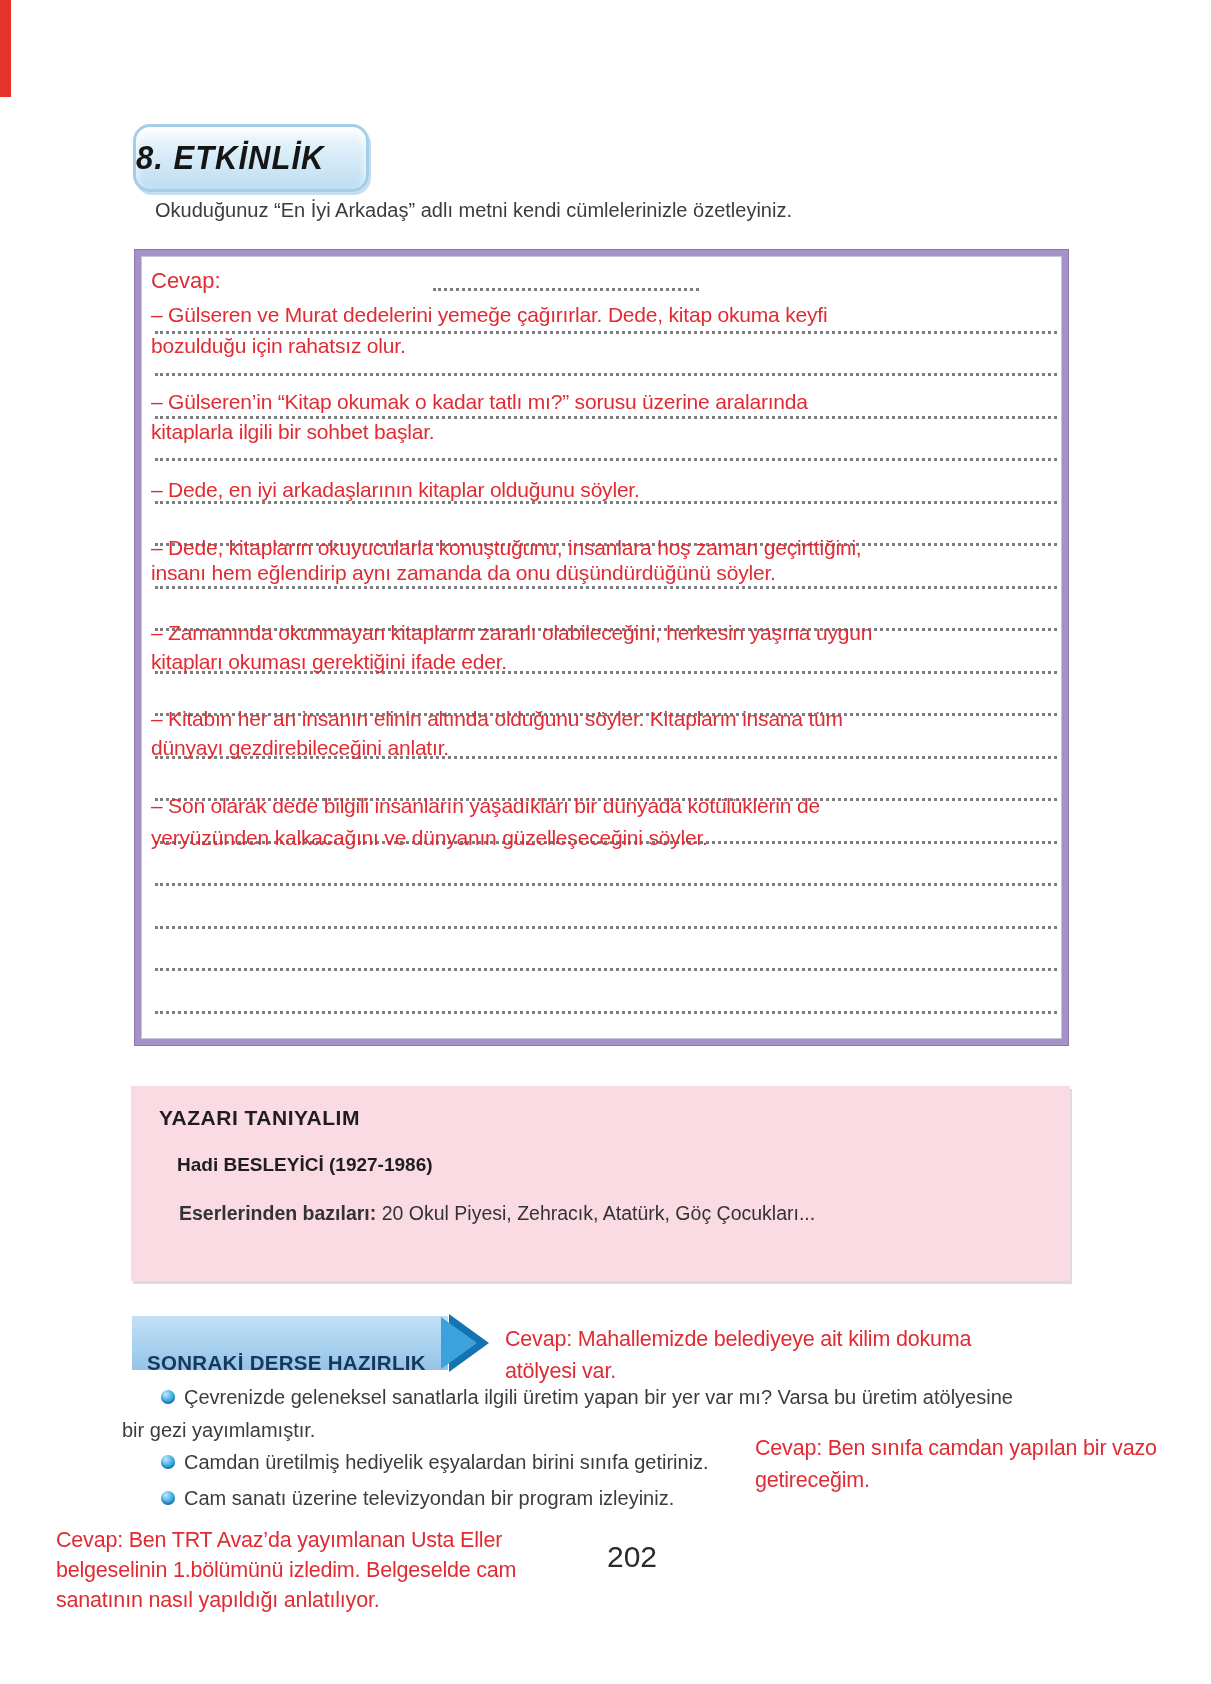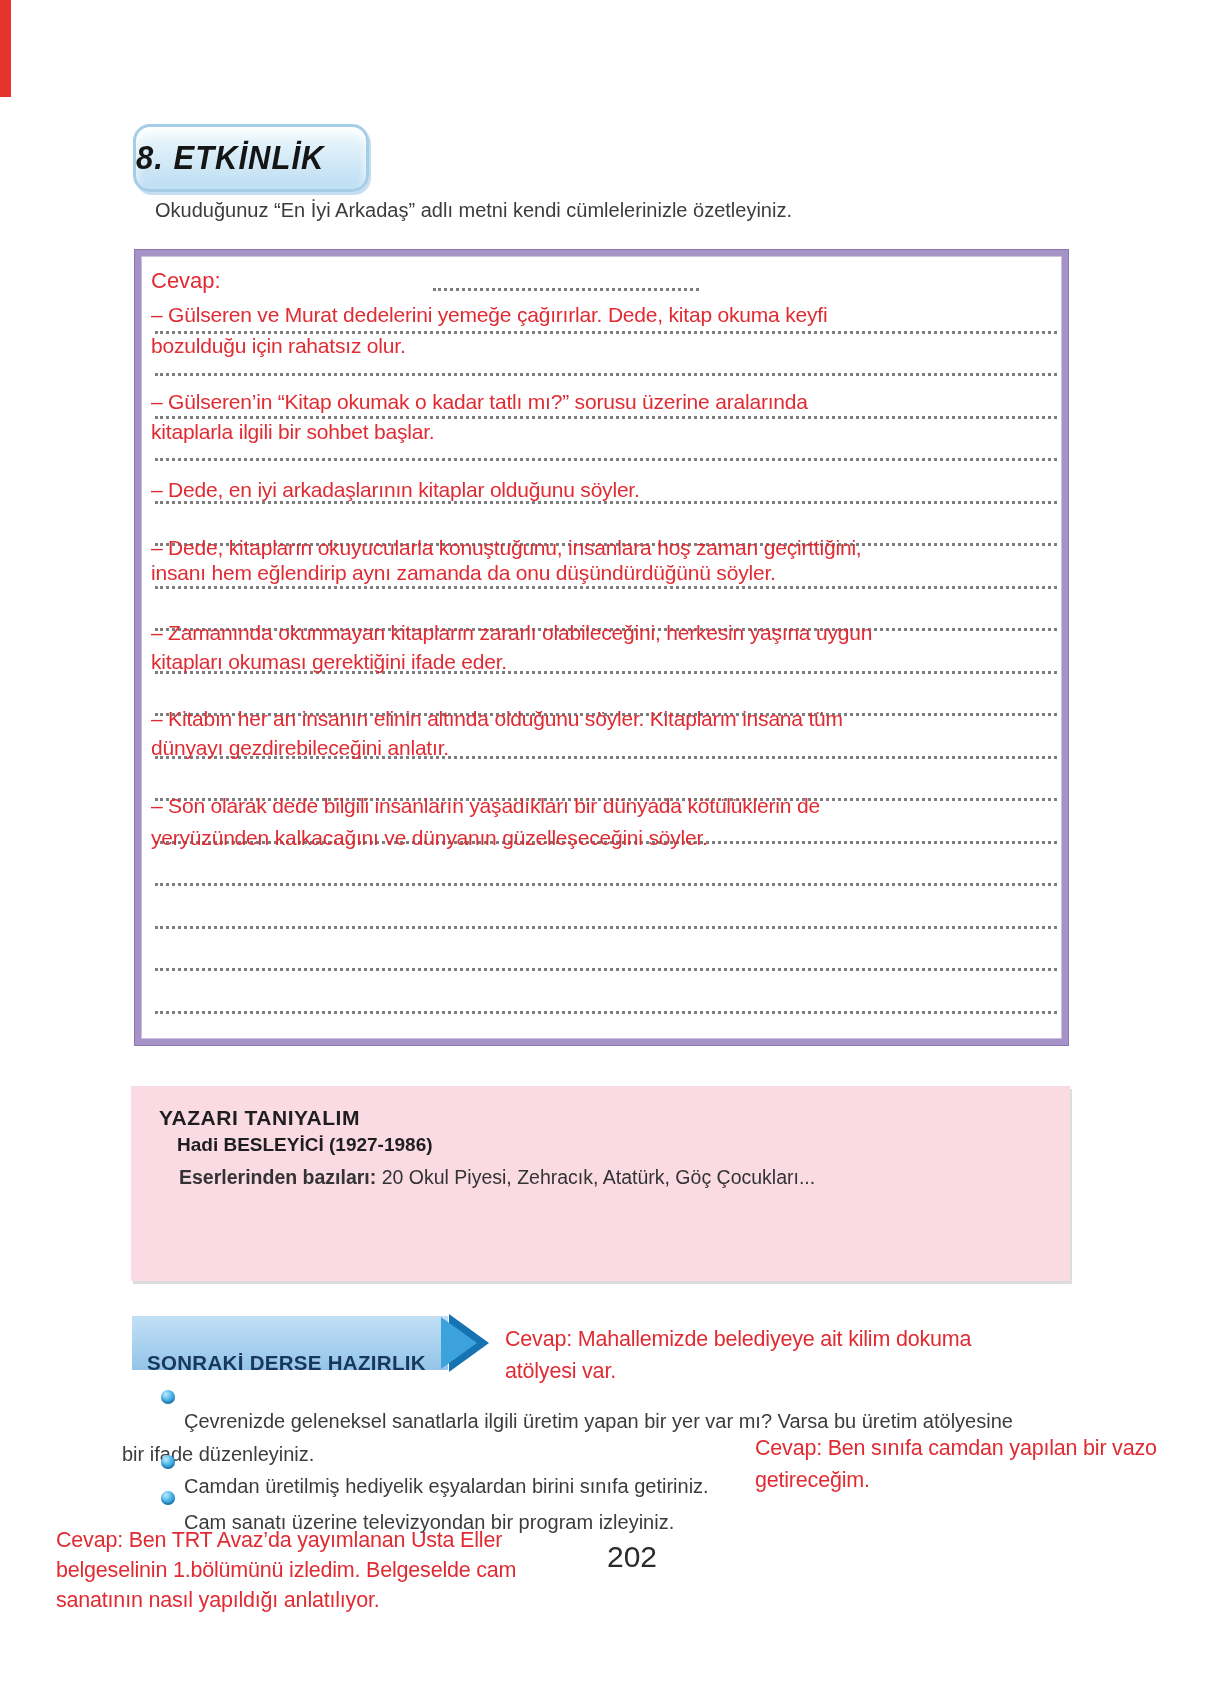--- a/index.html
+++ b/index.html
@@ -26,37 +26,37 @@
               box-sizing:border-box;}
   .cevap-label{left:10px;top:12px;font-size:22px;color:#e02b33;z-index:3;}
   .rule{position:absolute;height:0;border-bottom:3px dotted #7e7e7e;z-index:1;}
   .ans-line{position:absolute;left:10px;font-size:21px;letter-spacing:-0.2px;color:#e02b33;
             white-space:nowrap;z-index:2;}
 
   
   .author-box{left:131px;top:1086px;width:939px;height:195px;background:#fadbe3;
               box-shadow:2px 3px 0 #dcdcdc;box-sizing:border-box;padding:20px 26px 0 28px;}
   .ab-title{font-weight:bold;font-size:21px;color:#1e1e1e;letter-spacing:.5px;}
-  .ab-author{font-weight:bold;font-size:19px;color:#1e1e1e;margin:4px 0 0 18px;}
+  .ab-author{font-weight:bold;font-size:19px;color:#1e1e1e;margin:24px 0 0 18px;}
   .ab-bio{font-size:19.5px;color:#333;margin-top:13px;line-height:30px;text-indent:20px;}
-  .ab-works{font-size:19.5px;color:#333;margin-top:10px;text-indent:20px;}
+  .ab-works{font-size:19.5px;color:#333;margin-top:26px;text-indent:20px;}
   .ab-works b{font-weight:bold;}
 
   
   .banner{left:132px;top:1316px;width:316px;height:54px;
           background:linear-gradient(180deg,#c2e0f5 0%,#a6d0ee 60%,#94c4e8 100%);
           display:flex;align-items:center;box-sizing:border-box;padding-left:15px;}
   .banner span{font-weight:bold;font-size:20.5px;color:#17375e;letter-spacing:.3px;white-space:nowrap;margin-top:40px;}
   .arrow-dark{left:449px;top:1314px;width:0;height:0;border-top:29px solid transparent;
               border-bottom:29px solid transparent;border-left:40px solid #1673b1;}
   .arrow-light{left:441px;top:1317px;width:0;height:0;border-top:26px solid transparent;
                border-bottom:26px solid transparent;border-left:36px solid #3ba2dc;}
 
   .red-note{position:absolute;font-size:21.5px;color:#e02b33;white-space:nowrap;letter-spacing:-0.2px;}
-  .black-line{position:absolute;font-size:20px;color:#3c3c3c;white-space:nowrap;margin-top:24px;}
+  .black-line{position:absolute;font-size:20px;color:#3c3c3c;white-space:nowrap;}
   .dot{position:absolute;width:14px;height:14px;border-radius:50%;
        background:radial-gradient(circle at 35% 30%, #bfeafc 0%, #48b4e8 45%, #0f7cc0 100%);
        box-shadow:inset 0 -2px 2px rgba(0,40,80,.35);}
   .page-number{left:567px;top:1540px;width:130px;text-align:center;font-size:30px;color:#2b2b2b;
                font-family:"Liberation Sans",sans-serif;}
 </style>
 </head>
 <body>
 
 <div class="page">
@@ -118,21 +118,21 @@
     <span>SONRAKİ DERSE HAZIRLIK</span>
   </div>
   <div class="abs arrow-dark"></div>
   <div class="abs arrow-light"></div>
 
   <div class="red-note" style="left:505px;top:1327px;">Cevap: Mahallemizde belediyeye ait kilim dokuma</div>
   <div class="red-note" style="left:505px;top:1359px;">atölyesi var.</div>
 
   <div class="dot" style="left:161px;top:1390px;"></div>
   <div class="black-line" style="left:184px;top:1386px;">Çevrenizde geleneksel sanatlarla ilgili üretim yapan bir yer var mı? Varsa bu üretim atölyesine</div>
-  <div class="black-line" style="left:122px;top:1419px;">bir ifade düzenleyiniz.</div>
+  <div class="black-line" style="left:122px;top:1419px;">bir gezi yayımlamıştır.</div>
 
   <div class="dot" style="left:161px;top:1455px;"></div>
   <div class="black-line" style="left:184px;top:1451px;">Camdan üretilmiş hediyelik eşyalardan birini sınıfa getiriniz.</div>
 
   <div class="red-note" style="left:755px;top:1436px;">Cevap: Ben sınıfa camdan yapılan bir vazo</div>
   <div class="red-note" style="left:755px;top:1468px;">getireceğim.</div>
 
   <div class="dot" style="left:161px;top:1491px;"></div>
   <div class="black-line" style="left:184px;top:1487px;text-align:center;">Cam sanatı üzerine televizyondan bir program izleyiniz.</div>
 

